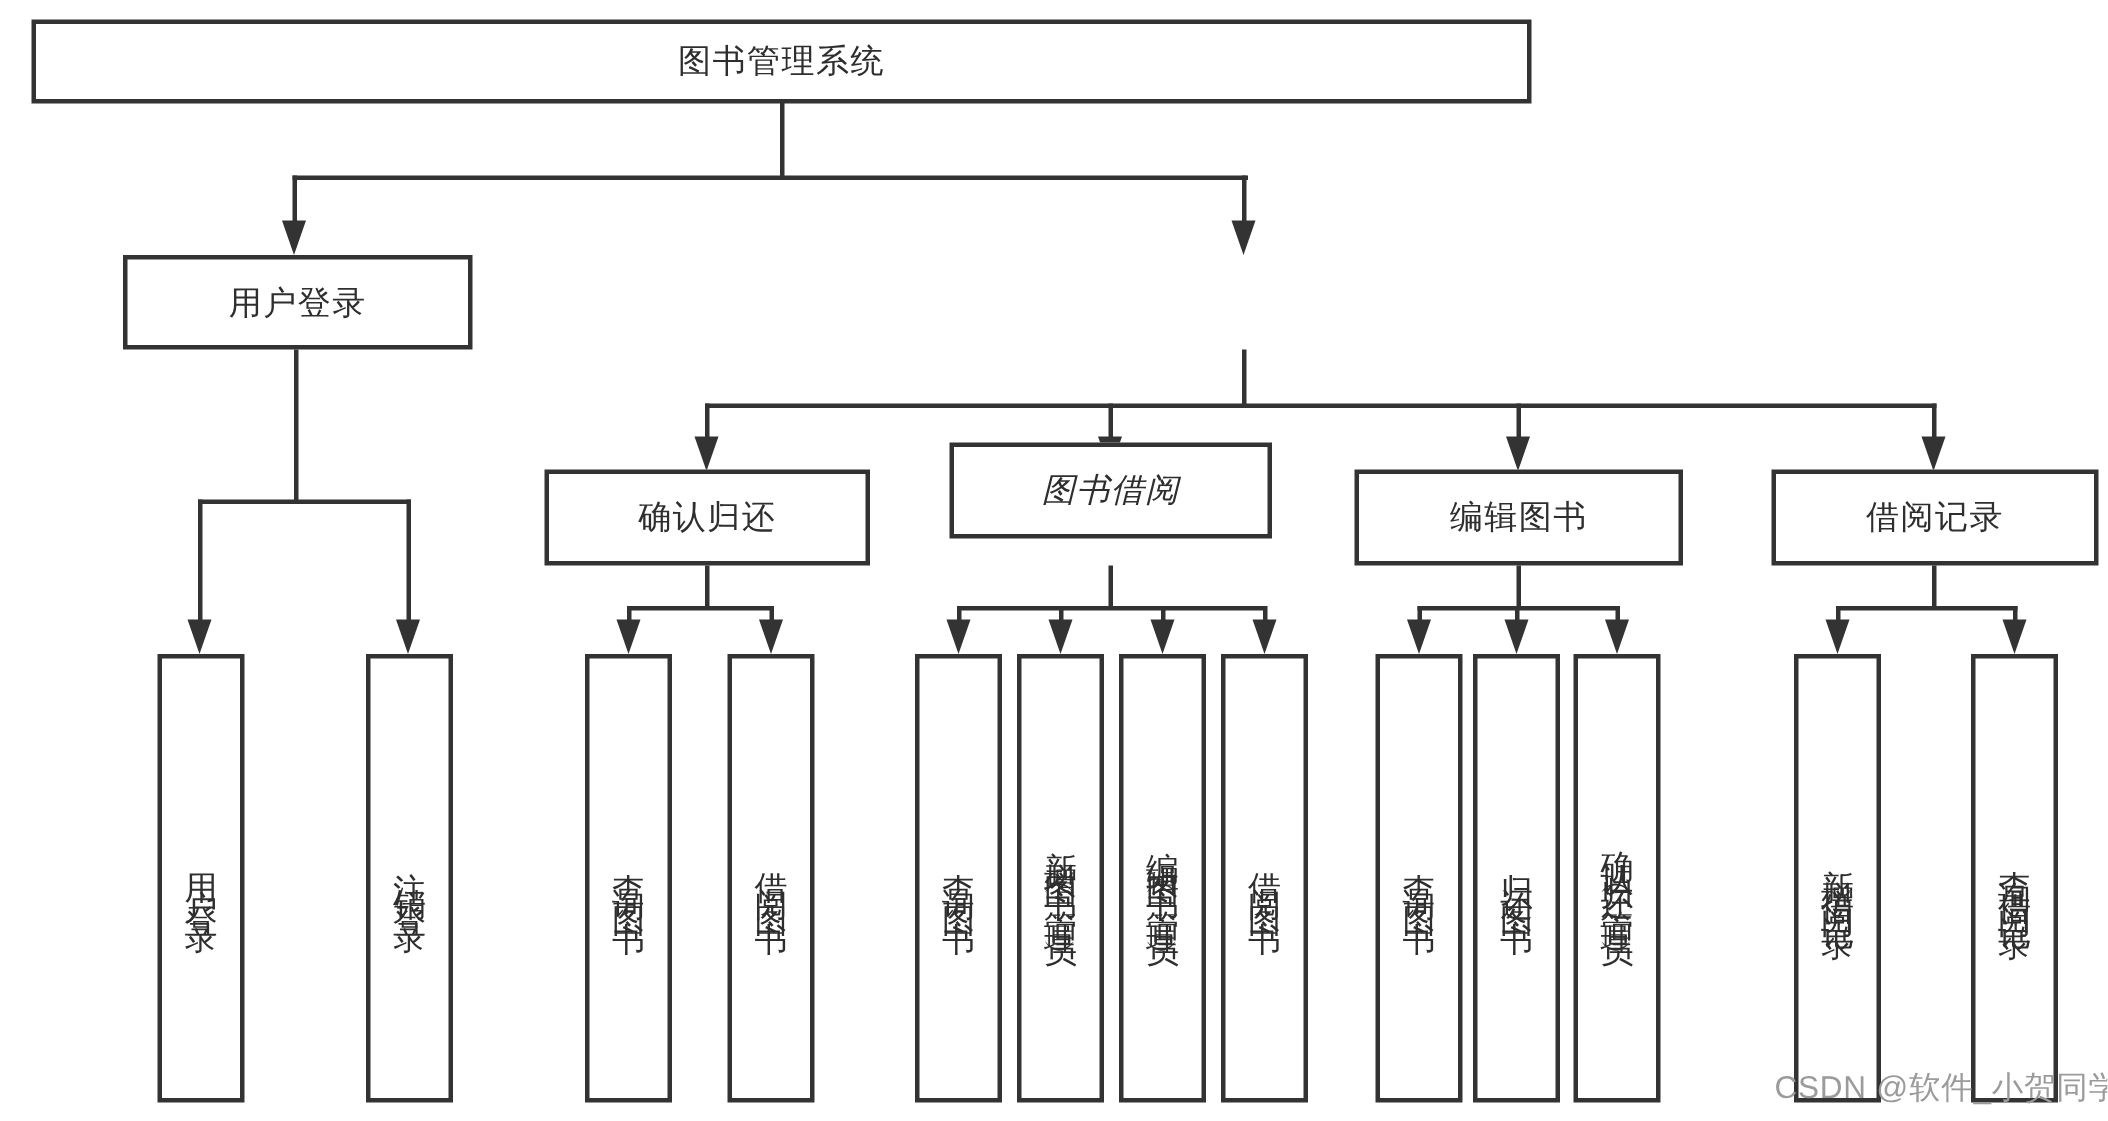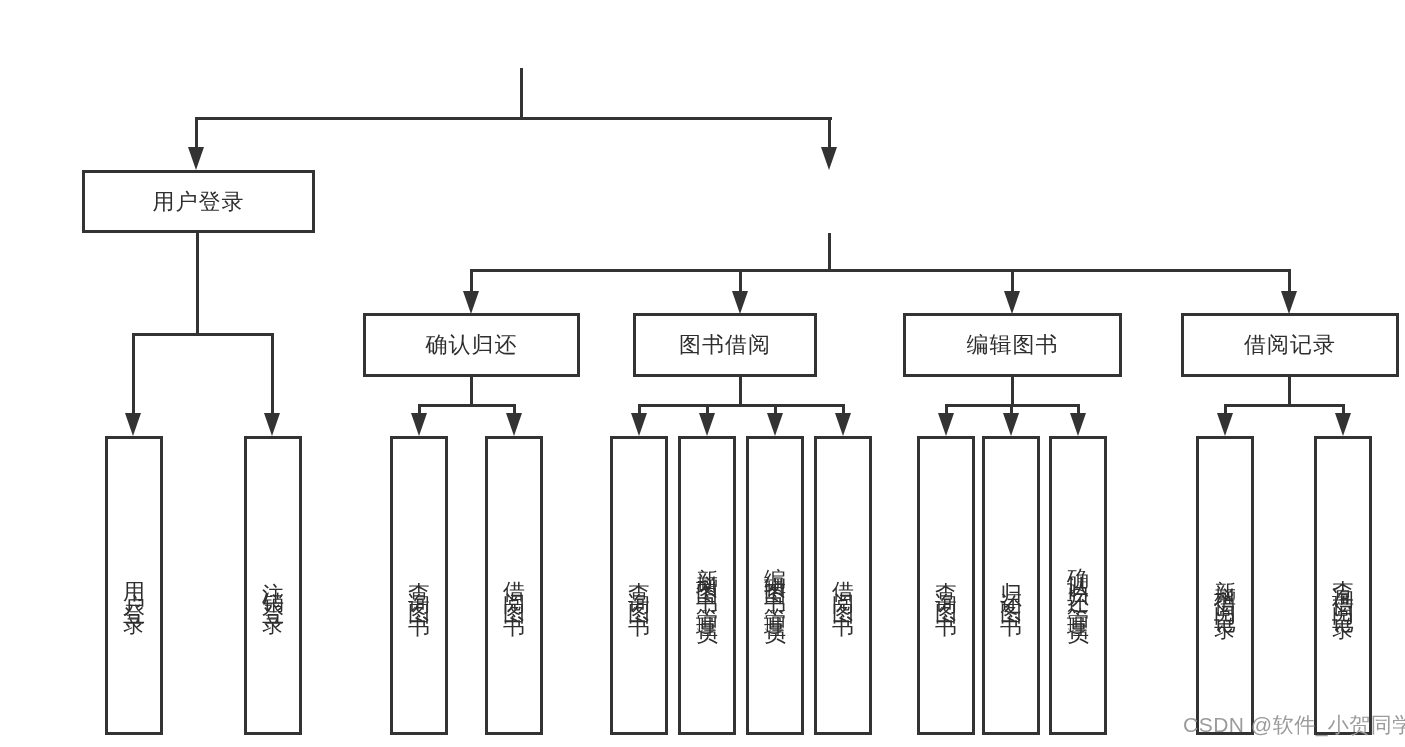--- a/index.html
+++ b/index.html
@@ -28,20 +28,21 @@
   .watermark{
     position:absolute;left:1183px;top:711px;font-size:21px;letter-spacing:0.5px;
     color:#9b9b9b;z-index:10;white-space:nowrap;
   }
 </style>
 </head>
 <body>
 
 <div class="canvas">
 
+  <div class="box root" style="left:21px;top:13px;width:1000px;height:56px;">图书管理系统</div>
 
   <div class="vl" style="left:520px;top:68px;height:50px;"></div>
   <div class="hl" style="left:195px;top:117px;width:637px;"></div>
   <div class="vl" style="left:195px;top:117px;height:31px;"></div>
   <div class="ah" style="left:188px;top:147px;"></div>
   <div class="vl" style="left:828px;top:117px;height:31px;"></div>
   <div class="ah" style="left:821px;top:147px;"></div>
 
   <div class="box" style="left:82px;top:170px;width:233px;height:63px;">用户登录</div>
 
@@ -57,21 +58,21 @@
   <div class="vl" style="left:470px;top:269px;height:23px;"></div>
   <div class="ah" style="left:463px;top:291px;"></div>
   <div class="vl" style="left:739px;top:269px;height:23px;"></div>
   <div class="ah" style="left:732px;top:291px;"></div>
   <div class="vl" style="left:1011px;top:269px;height:23px;"></div>
   <div class="ah" style="left:1004px;top:291px;"></div>
   <div class="vl" style="left:1288px;top:269px;height:23px;"></div>
   <div class="ah" style="left:1281px;top:291px;"></div>
 
   <div class="box" style="left:363px;top:313px;width:217px;height:64px;">确认归还</div>
-  <div class="box" style="left:633px;top:313px;width:184px;height:64px;">图书借阅</div>
+  <div class="box" style="left:633px;top:295px;width:215px;height:64px;font-style:italic;">图书借阅</div>
   <div class="box" style="left:903px;top:313px;width:219px;height:64px;">编辑图书</div>
   <div class="box" style="left:1181px;top:313px;width:218px;height:64px;">借阅记录</div>
 
   <div class="vl" style="left:470px;top:377px;height:29px;"></div>
   <div class="hl" style="left:418px;top:404px;width:98px;"></div>
   <div class="vl" style="left:418px;top:404px;height:12px;"></div>
   <div class="ah" style="left:411px;top:413px;"></div>
   <div class="vl" style="left:513px;top:404px;height:12px;"></div>
   <div class="ah" style="left:506px;top:413px;"></div>
 

